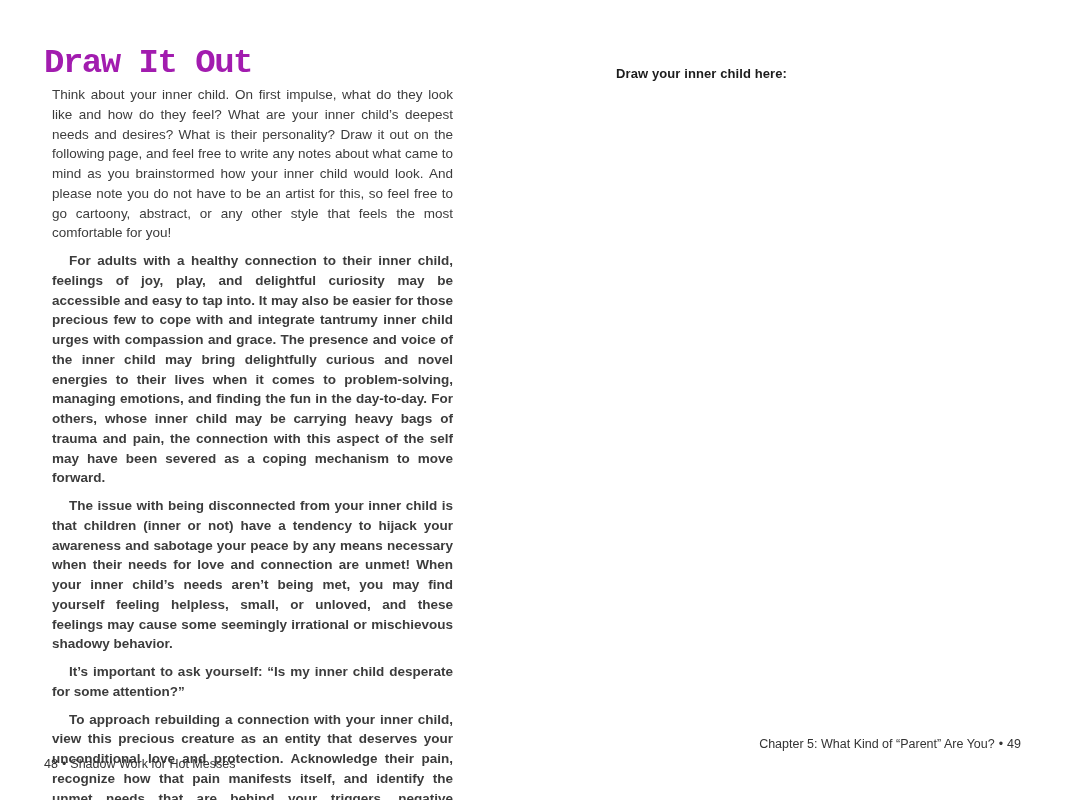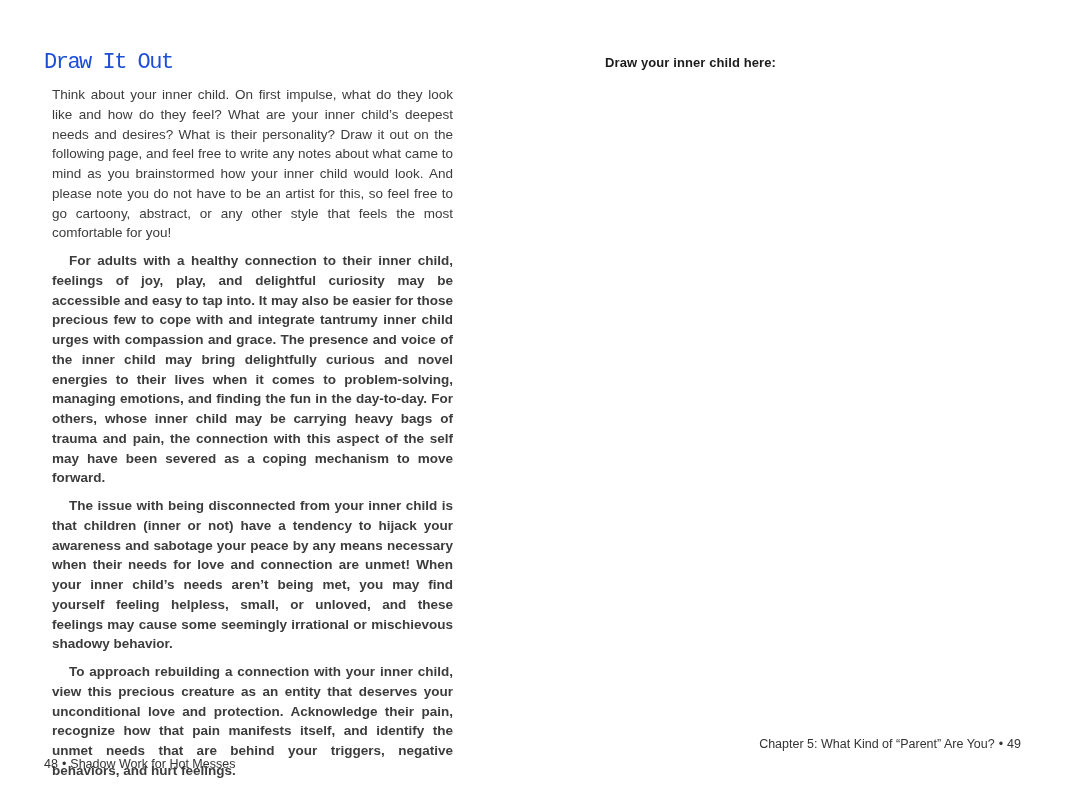--- a/index.html
+++ b/index.html
@@ -16,45 +16,45 @@
     overflow: hidden;
   }
   .left-column {
     position: absolute;
     left: 44px;
     top: 49px;
     width: 417px;
   }
   .section-heading {
     font-family: "Liberation Mono", monospace;
-    font-weight: normal;
-    font-size: 22px;
+    font-weight: bold;
+    font-size: 34px;
     line-height: 28px;
     letter-spacing: -1.5px;
-    color: #1d4ed8;
+    color: #a21caf;
     margin: 0 0 3px 0;
   }
   .body-text p {
     margin: 8px;
     font-size: 13.5px;
     line-height: 19.75px;
     color: #3c3c3c;
     text-align: justify;
     hyphens: auto;
     -webkit-hyphens: auto;
   }
   .body-text p.indent {
     text-indent: 17px;
     font-weight: bold;
   }
   .drawing-prompt {
     position: absolute;
     left: 605px;
     top: 55px;
-    margin: 0;
+    margin: 11px;
     font-size: 13px;
     font-weight: bold;
     color: #1c1c1c;
     letter-spacing: 0.1px;
   }
   .drawing-area {
     position: absolute;
     left: 605px;
     top: 85px;
     width: 417px;
@@ -86,20 +86,21 @@
 
 <div class="spread">
 
   <section>
     <div class="left-column">
       <h1 class="section-heading">Draw It Out</h1>
       <div class="body-text">
           <p>Think about your inner child. On first impulse, what do they look like and how do they feel? What are your inner child’s deepest needs and desires? What is their personality? Draw it out on the following page, and feel free to write any notes about what came to mind as you brainstormed how your inner child would look. And please note you do not have to be an artist for this, so feel free to go cartoony, abstract, or any other style that feels the most comfortable for you!</p>
           <p class="indent">For adults with a healthy connection to their inner child, feelings of joy, play, and delightful curiosity may be accessible and easy to tap into. It may also be easier for those precious few to cope with and integrate tantrumy inner child urges with compassion and grace. The presence and voice of the inner child may bring delightfully curious and novel energies to their lives when it comes to problem-solving, managing emotions, and finding the fun in the day-to-day. For others, whose inner child may be carrying heavy bags of trauma and pain, the connection with this aspect of the self may have been severed as a coping mechanism to move forward.</p>
           <p class="indent">The issue with being disconnected from your inner child is that children (inner or not) have a tendency to hijack your awareness and sabotage your peace by any means necessary when their needs for love and connection are unmet! When your inner child’s needs aren’t being met, you may find yourself feeling helpless, small, or unloved, and these feelings may cause some seemingly irrational or mischievous shadowy behavior.</p>
+          <p class="indent">It’s important to ask yourself: “Is my inner child desperate for some attention?”</p>
           <p class="indent">To approach rebuilding a connection with your inner child, view this precious creature as an entity that deserves your unconditional love and protection. Acknowledge their pain, recognize how that pain manifests itself, and identify the unmet needs that are behind your triggers, negative behaviors, and hurt feelings.</p>
         </div>
     </div>
     <footer class="footer footer-left">
       <span>48</span><span class="bullet">•</span><span>Shadow Work for Hot Messes</span>
     </footer>
   </section>
 
   <section>
     <h2 class="drawing-prompt">Draw your inner child here:</h2>

